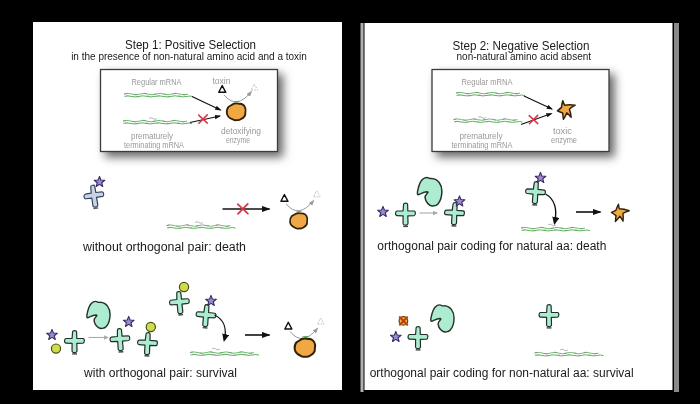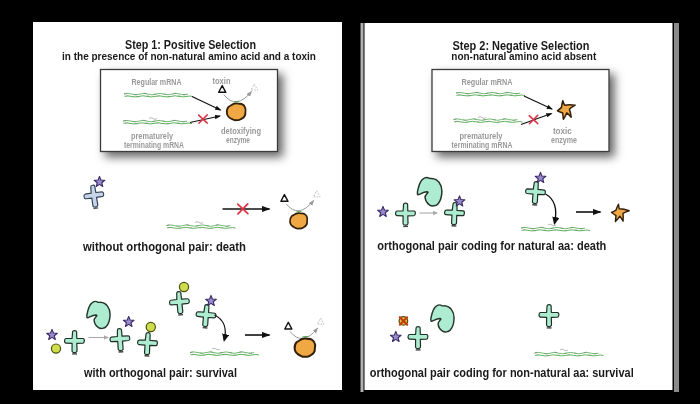--- a/index.html
+++ b/index.html
@@ -1,16 +1,16 @@
 <!DOCTYPE html>
 <html><head>
 <meta charset="utf-8">
 <style>
 html,body{margin:0;padding:0;background:#000;}
-#stage{position:relative;width:700px;height:404px;background:#000;overflow:hidden;font-weight:bold;}
+#stage{position:relative;width:700px;height:404px;background:#000;overflow:hidden;}
 svg text{font-family:"Liberation Sans",sans-serif;}
 </style>
 </head>
 <body>
 <div id="stage">
 <svg width="700" height="404" viewBox="0 0 700 404">
 <defs>
   <filter id="boxshadow" x="-20%" y="-20%" width="160%" height="160%">
     <feDropShadow dx="5" dy="5" stdDeviation="5" flood-color="#000" flood-opacity="0.6"></feDropShadow>
   </filter>

